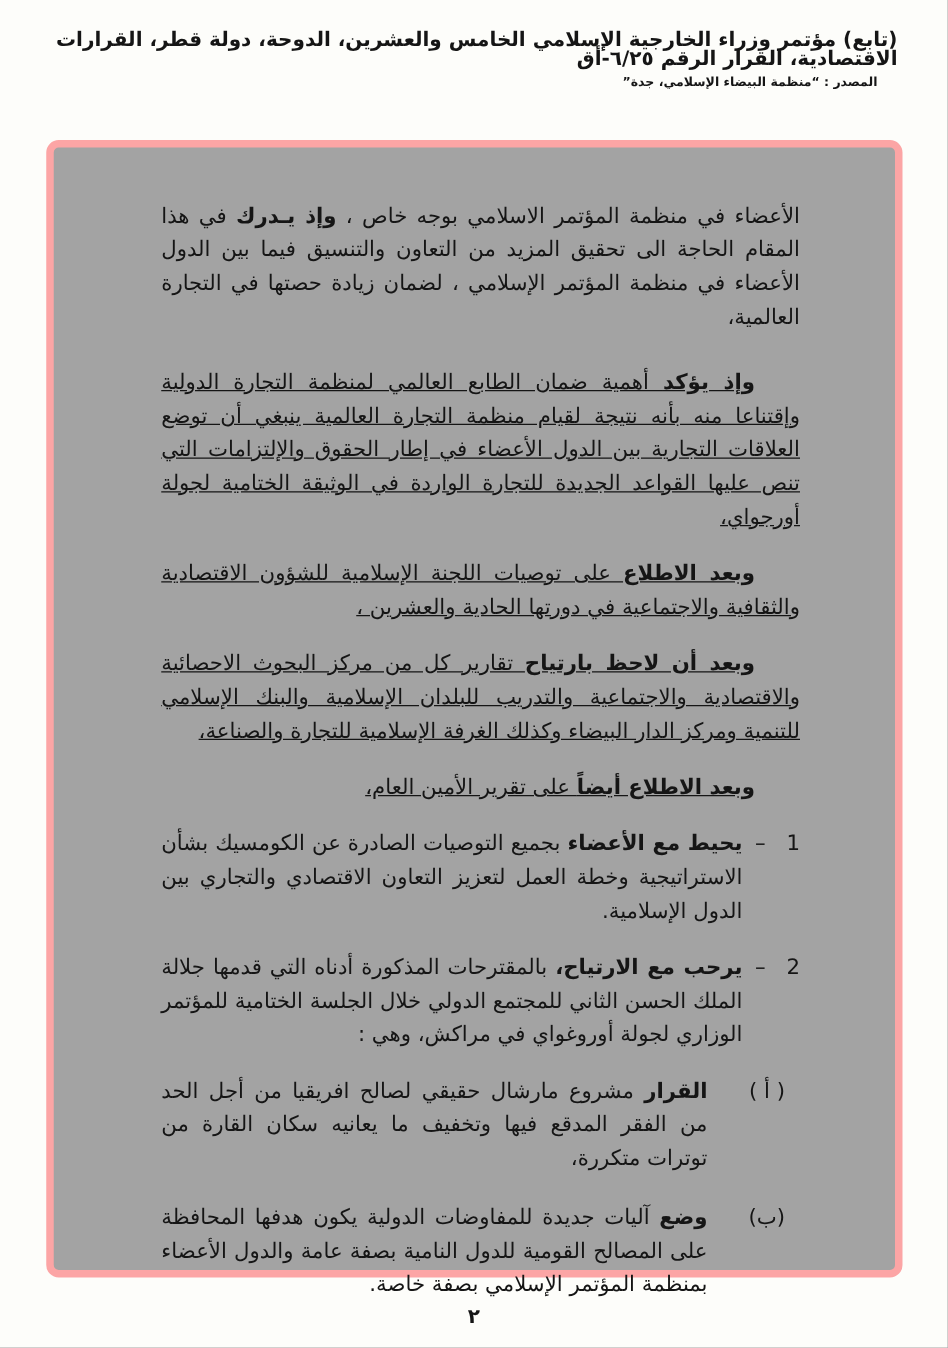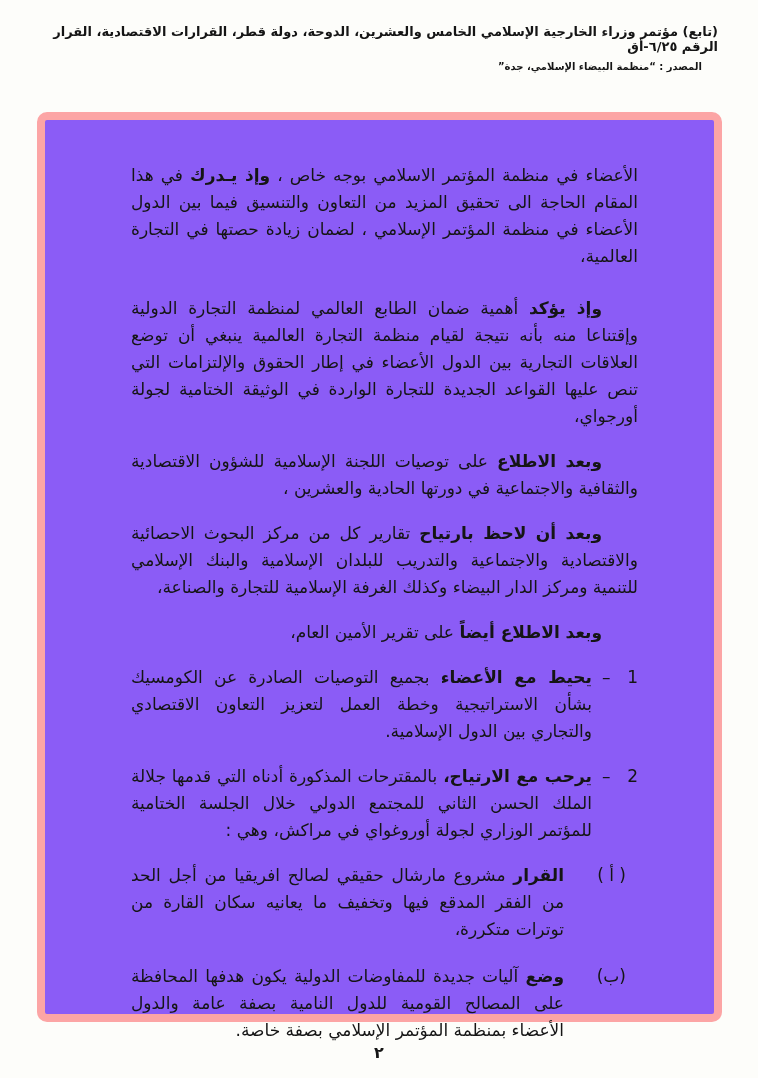--- a/index.html
+++ b/index.html
@@ -17,57 +17,57 @@
   
   .doc-header {
     position: absolute;
     top: 24px;
     right: 40px;
     left: 40px;
     direction: rtl;
     text-align: right;
   }
   .header-line1 {
-    font-size: 13px;
+    font-size: 16px;
     font-weight: bold;
     line-height: 15px;
   }
   .header-line2 {
     font-size: 10px;
     font-weight: bold;
     margin-top: 7px;
     margin-right: 16px;
   }
 
   
   .frame {
     position: absolute;
     top: 112px;
     left: 37px;
     width: 685px;
     height: 910px;
-    border: 8px solid #fca5a5;
+    border: 6px solid #fca5a5;
     border-radius: 10px;
-    background: #8b5cf6;
+    background: #a3a3a3;
   }
 
   
   .content {
     position: relative;
     width: 100%;
     height: 100%;
     padding: 42px 76px 28px 86px;
     direction: rtl;
     text-align: justify;
     font-size: 17px;
     line-height: 27px;
   }
   .para { margin: 0 0 18px 0; }
   .para.first { margin-bottom: 25px; }
-  .para.indent { text-indent: 36px; }
+  .para.indent { text-indent: 36px; text-decoration: underline; }
   b.lead { font-weight: bold; }
 
   .item {
     position: relative;
     padding-right: 46px;
     margin: 0 0 18px 0;
   }
   .item .marker {
     position: absolute;
     right: -4px;

